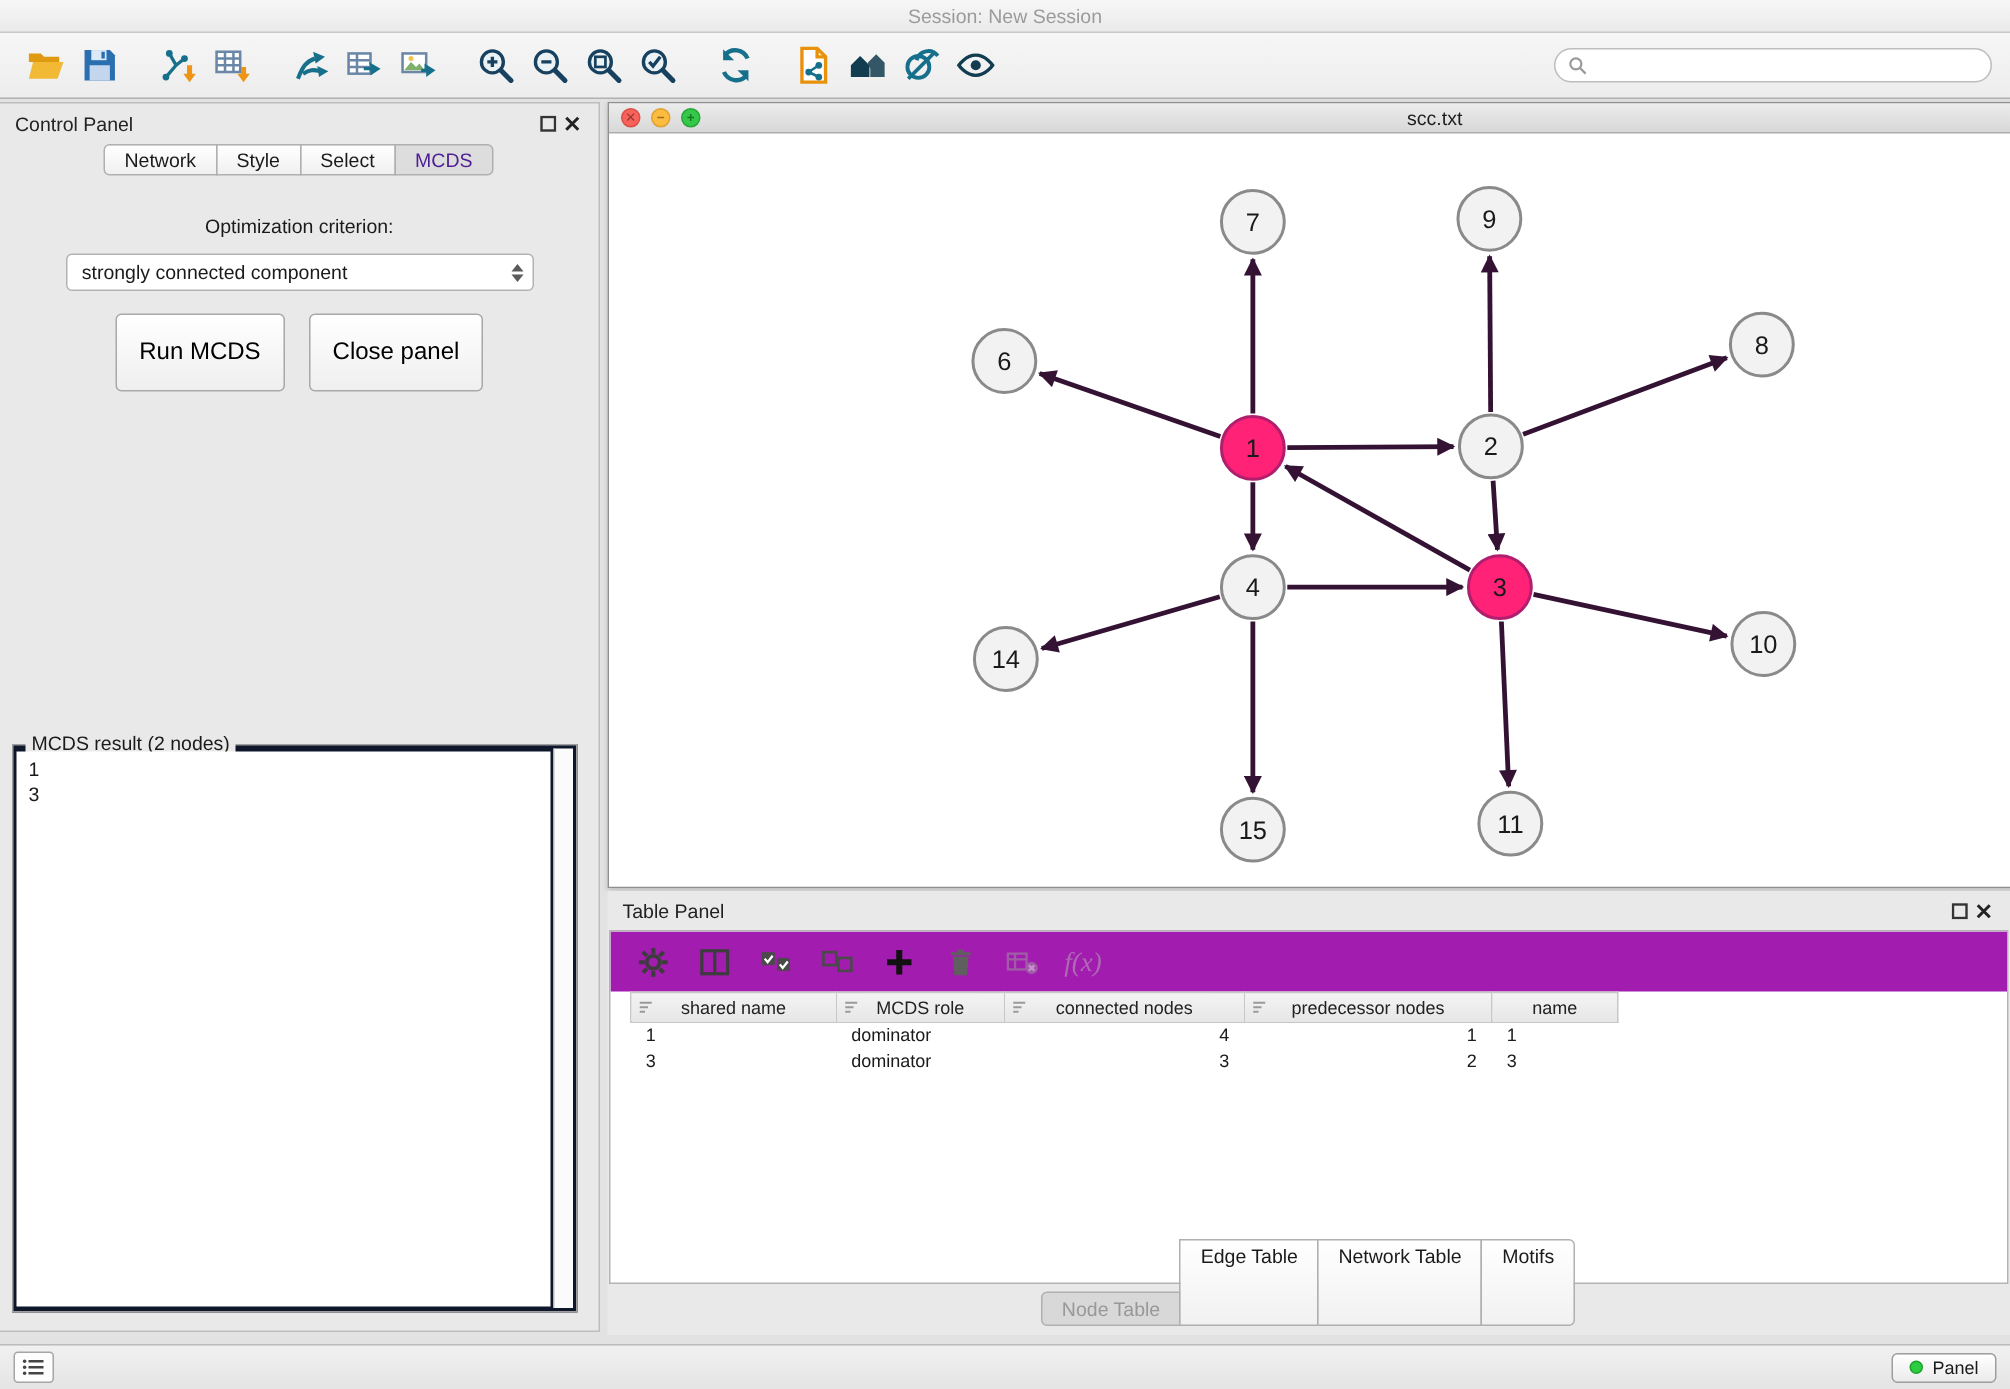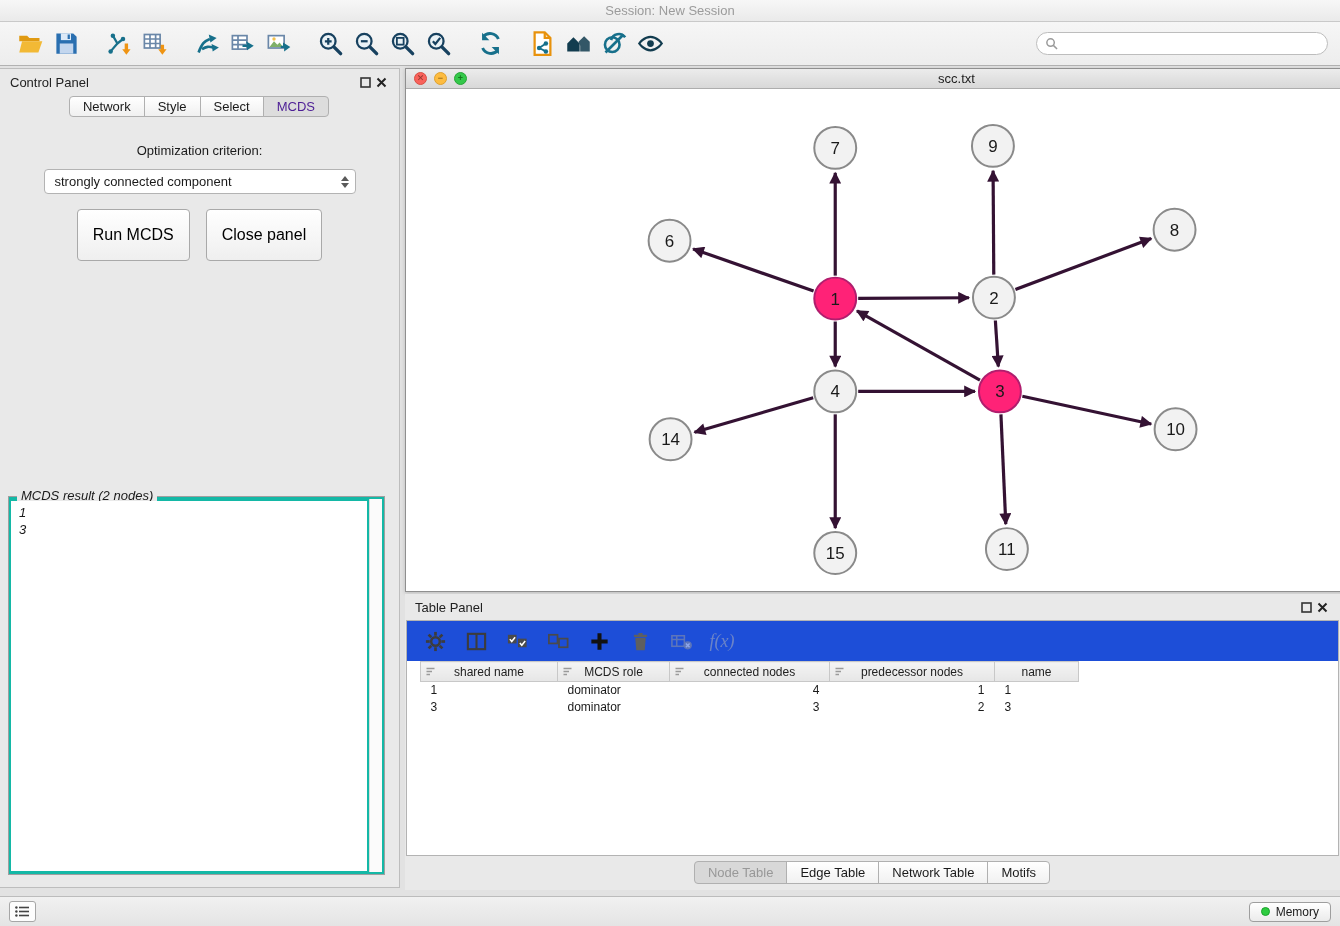--- a/index.html
+++ b/index.html
@@ -35,21 +35,21 @@
   .seg.active { background: #dddddd; color: #4c1d95; }
   .opt-label { text-align: center; margin-top: 26px; }
   .dropdown { width: 312px; height: 25px; margin: 11px auto 12px; background: #fff; border: 1px solid #b3b3b3;
     border-radius: 4px; display: flex; align-items: center; padding: 0 6px 0 10px; }
   .dd-label { flex: 1; }
   .dd-stepper { display: flex; flex-direction: column; align-items: center; }
   .dd-up { width: 0; height: 0; border: 4px solid transparent; border-bottom: 5px solid #5a5a5a; margin-bottom: 2px; }
   .dd-down { width: 0; height: 0; border: 4px solid transparent; border-top: 5px solid #5a5a5a; }
   .btn-row { display: flex; justify-content: center; gap: 16px; margin-top: 15px; }
   .mac-btn { padding: 16px 15px; background: linear-gradient(#ffffff, #efefef); border: 1px solid #a9a9a9; border-radius: 4px; font-size: 16px; cursor: default; }
-  .result-box { position: absolute; left: 8px; right: 14px; top: 427px; bottom: 12px; border: 1px solid #9f9f9f; background: #14b8a6; font-style: italic; }
+  .result-box { position: absolute; left: 8px; right: 14px; top: 427px; bottom: 12px; border: 1px solid #9f9f9f; background: #0f172a; }
   .result-legend { position: absolute; top: -9px; left: 8px; background: #e9e9e9; padding: 0 4px; font-size: 13px; }
   .result-list { position: absolute; left: 2px; top: 4px; right: 17px; bottom: 3px; background: #fff; padding: 3px 8px; line-height: 17px; overflow: hidden; }
   .result-scroll { position: absolute; top: 2px; bottom: 2px; right: 2px; width: 13px; border-left: 1px solid #dcdcdc; background: #fbfbfb; }
 
   
   .network-window { position: absolute; left: 405px; top: 68px; width: 1103px; height: 524px;
     background: #fff; border: 1px solid #8f8f8f; box-shadow: 0 1px 4px rgba(0,0,0,.18); }
   .nw-titlebar { position: relative; height: 20px; background: linear-gradient(#ececec, #d8d8d8); border-bottom: 1px solid #adadad;
     display: flex; align-items: center; padding: 0 8px; }
   .nw-title { position: absolute; left: 0; right: 0; text-align: center; font-size: 13px; color: #1c1c1c; }
@@ -61,33 +61,33 @@
   .l-yellow { background: #fdbc40; border: 1px solid #dfa12f; color: rgba(90,60,0,.6); }
   .l-yellow::after { content: "−"; font-weight: bold; }
   .l-green { background: #34c84a; border: 1px solid #27a537; color: rgba(0,70,0,.6); }
   .l-green::after { content: "+"; font-weight: bold; }
   .nw-canvas { position: absolute; left: 0; right: 0; top: 21px; bottom: 0; background: #fff; }
   .nw-canvas svg { width: 100%; height: 100%; display: block; }
 
   
   .table-panel { position: absolute; left: 405px; top: 594px; width: 935px; height: 296px; background: #e9e9e9; }
   .tp-body { position: absolute; left: 1px; right: 1px; top: 26px; bottom: 34px; background: #fff; border: 1px solid #b3b3b3; overflow: hidden; }
-  .tp-toolbar { height: 40px; display: flex; align-items: center; gap: 15px; padding: 0 15px; background: #1d4ed8; }
+  .tp-toolbar { height: 40px; display: flex; align-items: center; gap: 15px; padding: 0 15px; background: #a21caf; }
   .tbi { width: 26px; height: 26px; display: flex; align-items: center; justify-content: center; }
   .tbi svg { width: 23px; height: 23px; }
   .tbi.disabled { opacity: 0.5; }
   .fx-label { font-family: "Liberation Serif", serif; font-style: italic; font-size: 18px; color: #b8b8b8; }
   .node-table { border-collapse: collapse; margin-left: 13px; table-layout: fixed; }
   .node-table th { height: 20px; background: linear-gradient(#f4f4f4, #e6e6e6); border: 1px solid #c8c8c8;
     font-weight: normal; font-size: 12px; position: relative; text-align: center; color: #222; }
   .sort-ic { position: absolute; left: 4px; top: 4px; }
   .node-table td { height: 17px; font-size: 12px; padding: 0 10px; }
   .tp-tabs { position: absolute; left: 0; right: 0; bottom: 6px; display: flex; justify-content: center; }
   .tptab { padding: 3px 13px; border: 1px solid #b0b0b0; background: linear-gradient(#ffffff, #f1f1f1); margin-left: -1px; font-size: 13px; cursor: default; }
-  .tptab:first-child { border-radius: 4px 0 0 4px; }
+  .tptab:first-child { border-radius: 4px 0 0 4px; margin-top: 35px; }
   .tptab:last-child { border-radius: 0 4px 4px 0; }
   .tptab.active { background: #d8d8d8; color: #989898; }
 
   
   .status-bar { position: absolute; left: 0; bottom: 0; width: 1340px; height: 30px;
     background: linear-gradient(#f1f1f1, #e4e4e4); border-top: 1px solid #bcbcbc;
     display: flex; align-items: center; padding: 0 9px; }
   .list-btn { width: 27px; height: 21px; border: 1px solid #a6a6a6; border-radius: 3px; background: #fdfdfd;
     display: flex; align-items: center; justify-content: center; }
   .memory-btn { margin-left: auto; display: flex; align-items: center; gap: 6px; padding: 2px 11px;
@@ -510,15 +510,15 @@
         </g>
         <g fill="#444">
           <circle cx="1.4" cy="2.5" r="1.2"></circle>
           <circle cx="1.4" cy="6.5" r="1.2"></circle>
           <circle cx="1.4" cy="10.5" r="1.2"></circle>
         </g>
       </svg>
   </span>
   <span class="memory-btn">
     <span class="mem-dot"></span>
-    <span>Memory</span>
+    <span>Panel</span>
   </span>
 </div>
 
 </body></html>

